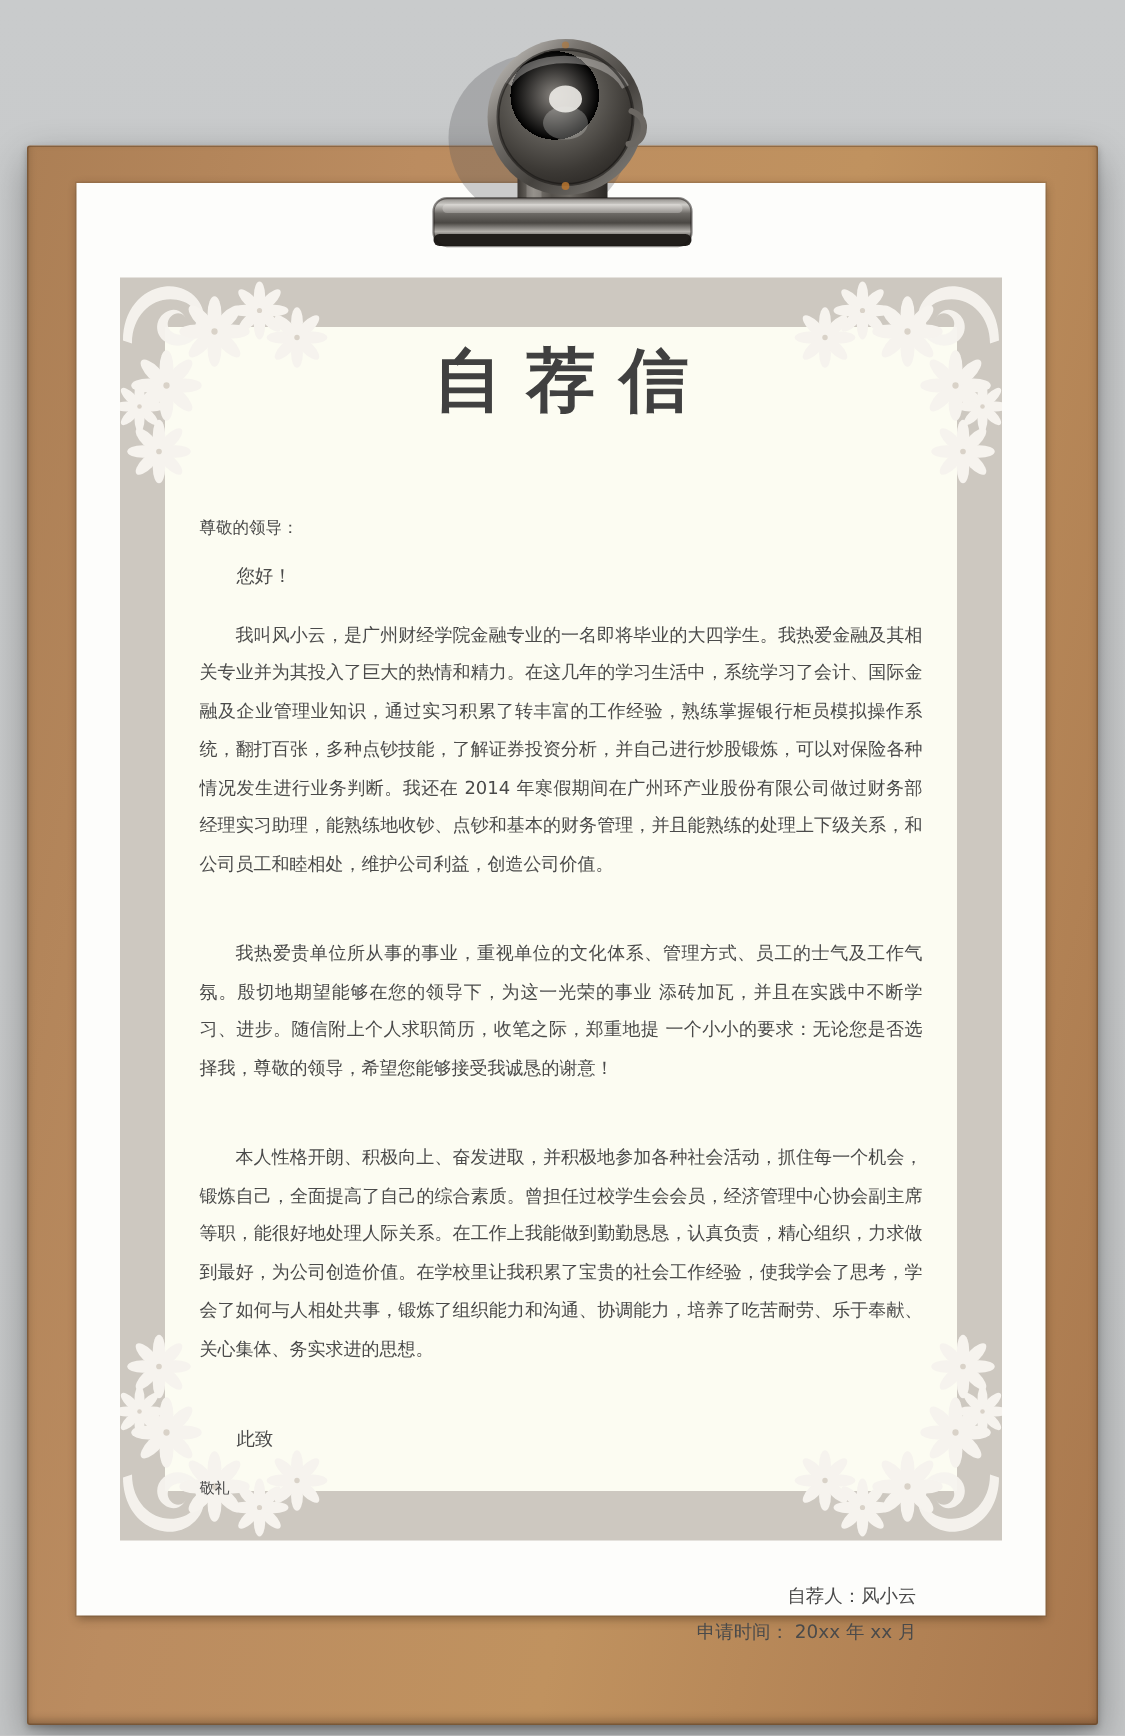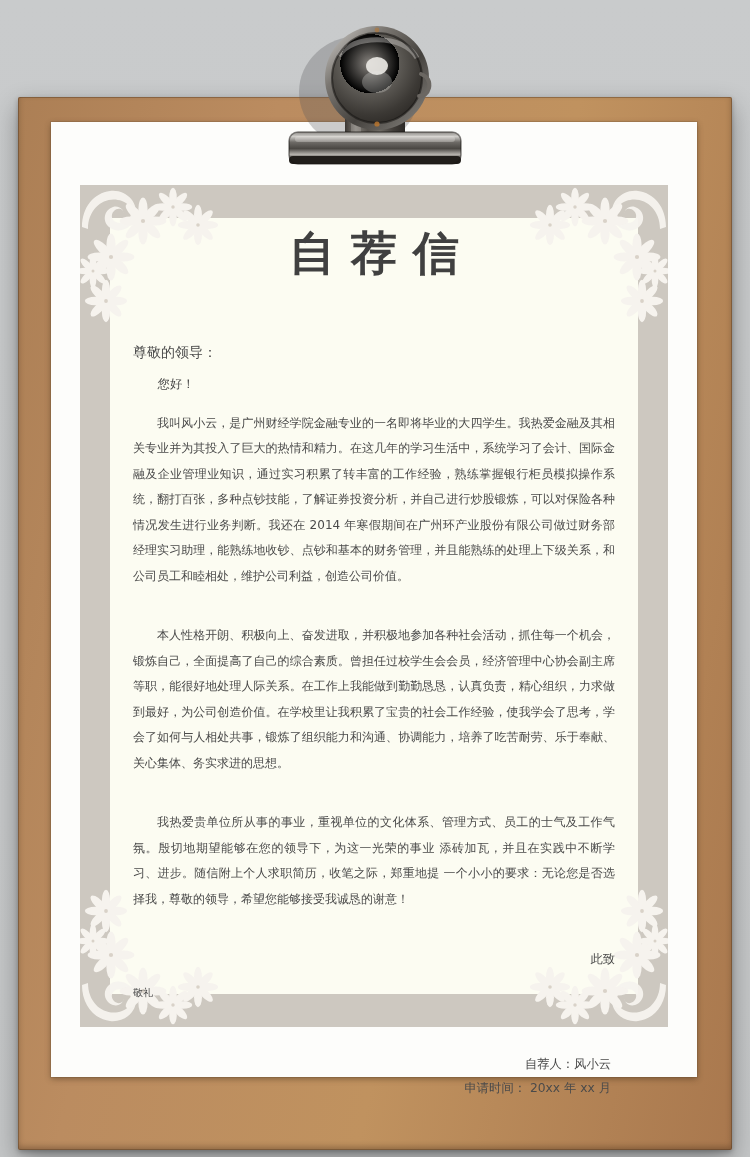--- a/index.html
+++ b/index.html
@@ -97,21 +97,21 @@
     font-size: 46px;
     font-weight: 700;
     color: #404040;
     text-align: center;
     letter-spacing: 16px;
     text-indent: 16px;
     margin: 0 0 56px 0;
     line-height: 1.25;
   }
   .salutation {
-    font-size: 14px;
+    font-size: 11px;
     line-height: 26px;
     margin: 0 0 6px 0;
   }
   .greeting {
     font-size: 12.3px;
     line-height: 26px;
     margin: 0 0 14px 0;
     text-indent: 2em;
     font-family: Liberation Serif, serif;
   }
@@ -121,21 +121,20 @@
     margin: 0 0 34px 0;
     text-indent: 2em;
     text-align: justify;
     text-justify: inter-ideograph;
   }
   .closing-1 {
     font-size: 12.3px;
     line-height: 26px;
     margin: 0 0 8px 0;
     text-indent: 2em;
-    text-align: right;
   }
   .closing-2 {
     font-size: 10px;
     line-height: 26px;
     margin: 0 0 0 0;
   }
   .signature {
     margin-top: 46px;
     text-align: right;
     font-size: 12.3px;
@@ -465,22 +464,22 @@
       </g>
     </svg>
   </div>
 </div>
 
 <div class="letter">
   <h1 class="title">自荐信</h1>
   <p class="salutation">尊敬的领导：</p>
   <p class="greeting">您好！</p>
   <p class="para">我叫风小云，是广州财经学院金融专业的一名即将毕业的大四学生。我热爱金融及其相关专业并为其投入了巨大的热情和精力。在这几年的学习生活中，系统学习了会计、国际金融及企业管理业知识，通过实习积累了转丰富的工作经验，熟练掌握银行柜员模拟操作系统，翻打百张，多种点钞技能，了解证券投资分析，并自己进行炒股锻炼，可以对保险各种情况发生进行业务判断。我还在 2014 年寒假期间在广州环产业股份有限公司做过财务部经理实习助理，能熟练地收钞、点钞和基本的财务管理，并且能熟练的处理上下级关系，和公司员工和睦相处，维护公司利益，创造公司价值。</p>
+  <p class="para">我热爱贵单位所从事的事业，重视单位的文化体系、管理方式、员工的士气及工作气氛。殷切地期望能够在您的领导下，为这一光荣的事业 添砖加瓦，并且在实践中不断学习、进步。随信附上个人求职简历，收笔之际，郑重地提 一个小小的要求：无论您是否选择我，尊敬的领导，希望您能够接受我诚恳的谢意！</p>
   <p class="para">本人性格开朗、积极向上、奋发进取，并积极地参加各种社会活动，抓住每一个机会，锻炼自己，全面提高了自己的综合素质。曾担任过校学生会会员，经济管理中心协会副主席等职，能很好地处理人际关系。在工作上我能做到勤勤恳恳，认真负责，精心组织，力求做到最好，为公司创造价值。在学校里让我积累了宝贵的社会工作经验，使我学会了思考，学会了如何与人相处共事，锻炼了组织能力和沟通、协调能力，培养了吃苦耐劳、乐于奉献、关心集体、务实求进的思想。</p>
-  <p class="para">我热爱贵单位所从事的事业，重视单位的文化体系、管理方式、员工的士气及工作气氛。殷切地期望能够在您的领导下，为这一光荣的事业 添砖加瓦，并且在实践中不断学习、进步。随信附上个人求职简历，收笔之际，郑重地提 一个小小的要求：无论您是否选择我，尊敬的领导，希望您能够接受我诚恳的谢意！</p>
   <p class="closing-1">此致</p>
   <p class="closing-2">敬礼</p>
   <div class="signature">
     <div>自荐人：风小云</div>
     <div>申请时间： 20xx 年 xx 月</div>
   </div>
 </div>
 
 <div class="clip">
   <svg width="188" height="160" viewBox="0 0 188 160" xmlns="http://www.w3.org/2000/svg">

